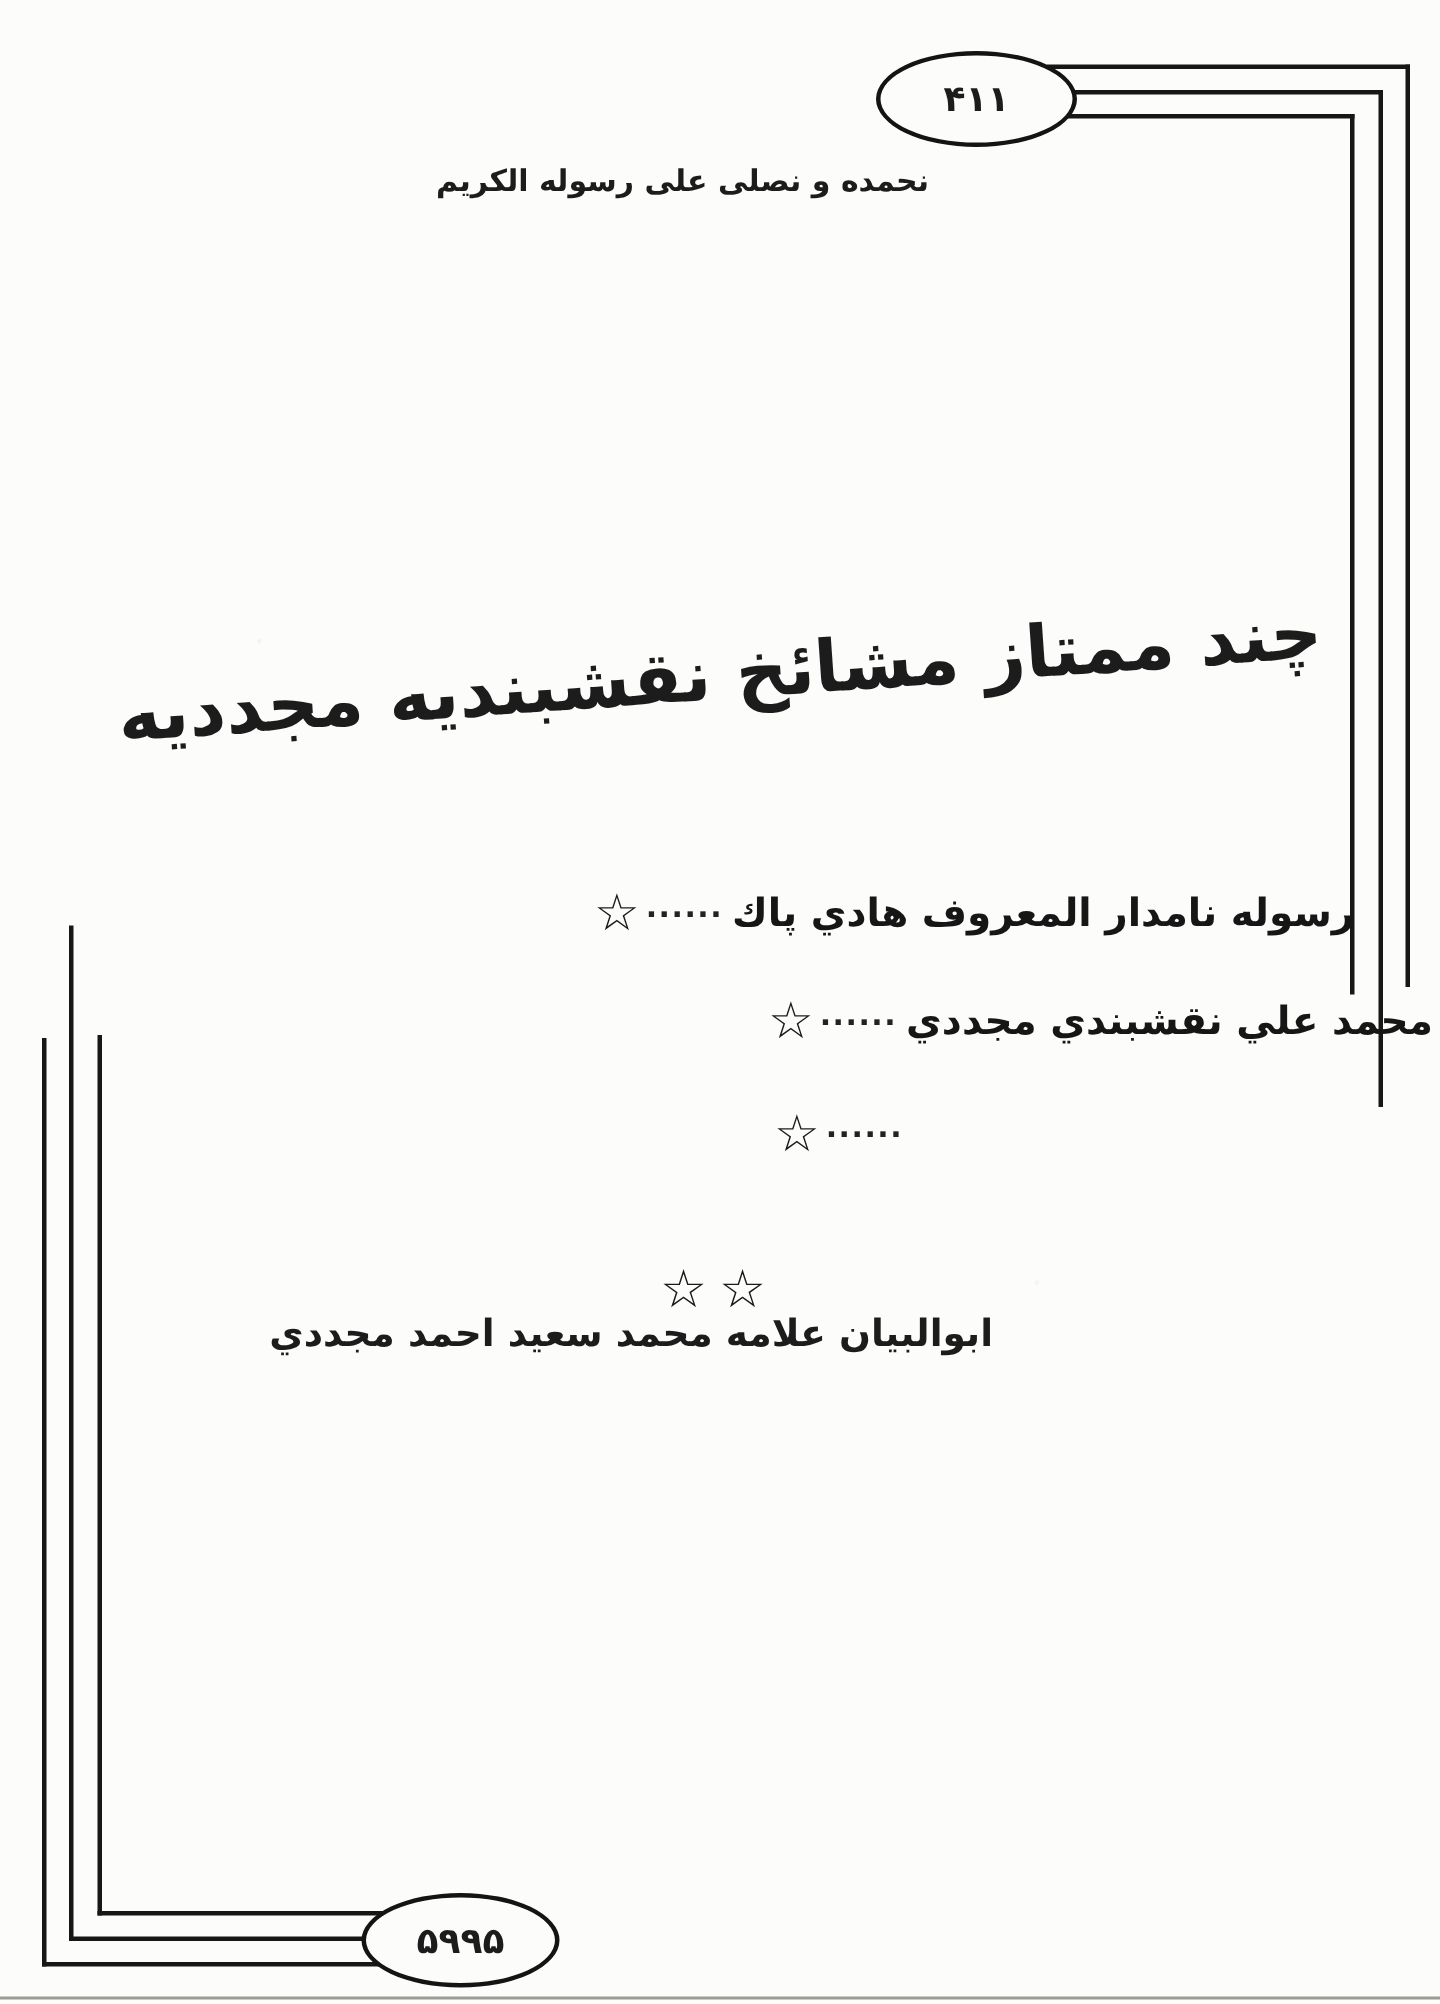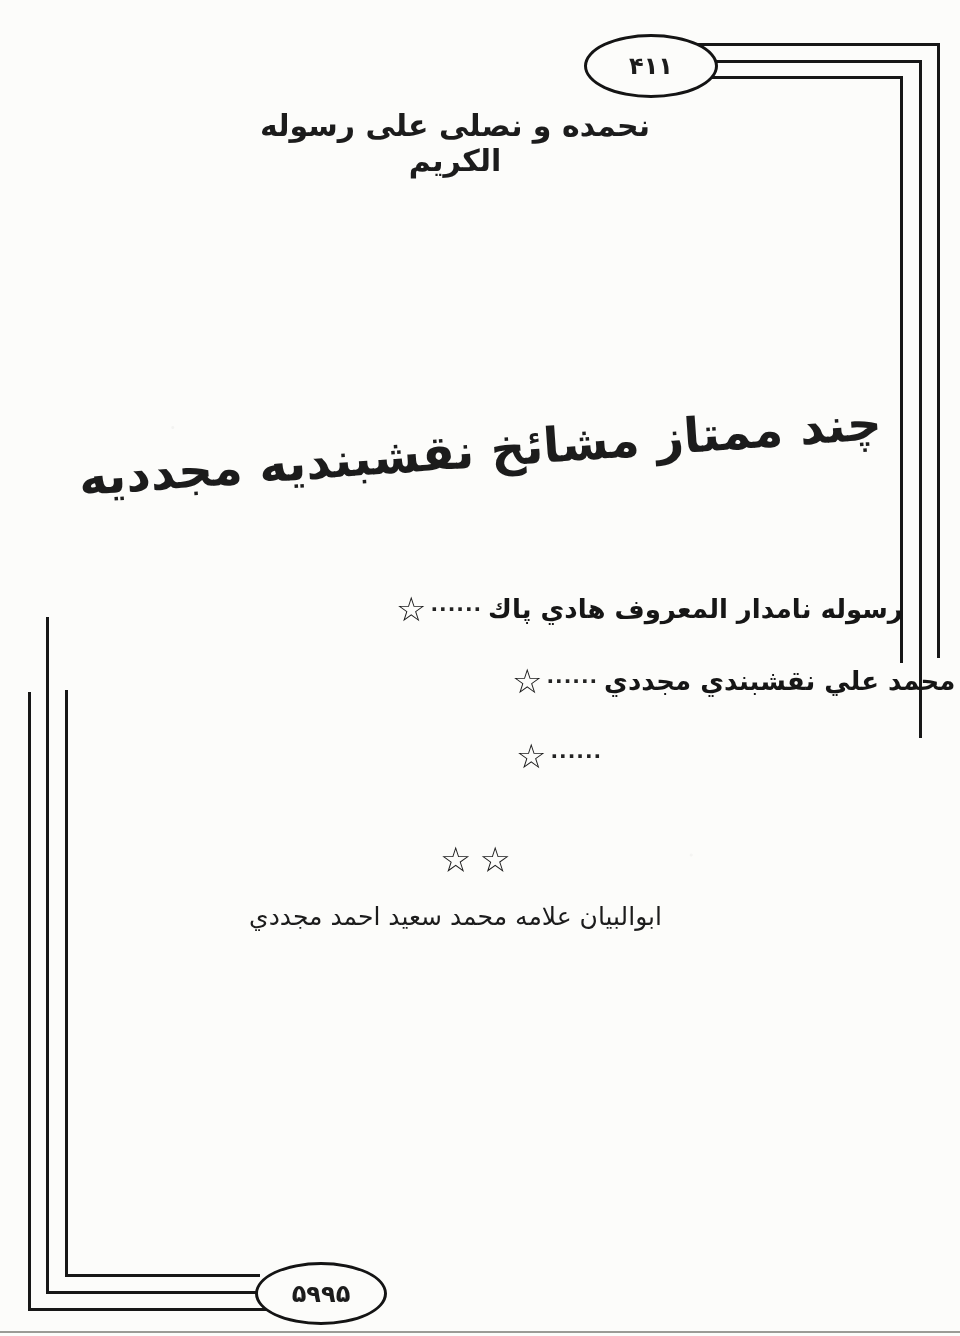--- a/index.html
+++ b/index.html
@@ -40,32 +40,32 @@
   
   .oval{
     position:absolute;
     border:3px solid #141414;
     border-radius:50%;
     background:#fcfcfa;
     display:flex;align-items:center;justify-content:center;
     z-index:3;
   }
   .oval-top{left:584px;top:34px;width:128px;height:58px;}
-  .oval-bottom{left:255px;top:1262px;width:126px;height:57px;}
+  .oval-bottom{left:241px;top:1262px;width:126px;height:57px;}
   .oval span{
     font-size:24px;font-weight:700;letter-spacing:1px;
     direction:rtl;
   }
   
   .bism{
     position:absolute;left:250px;top:108px;width:410px;
     text-align:center;direction:rtl;
   }
   .bism-1{font-size:23px;font-weight:700;margin:0 0 14px 0;}
-  .bism-2{font-size:30px;font-weight:700;margin:0;}
+  .bism-2{font-size:20px;font-weight:700;margin:0;}
   
   .title{
     position:absolute;left:150px;top:392px;width:660px;height:116px;
     display:flex;align-items:center;justify-content:center;
     direction:rtl;
     font-size:48px;font-weight:700;
     transform:rotate(-4deg);
     white-space:nowrap;
     letter-spacing:0px;
   }
@@ -87,23 +87,23 @@
   .row-text{
     direction:rtl;font-size:26px;font-weight:700;color:#161616;
   }
   
   .sep-stars{
     position:absolute;left:440px;top:843px;
     font-size:35px;letter-spacing:8px;color:#191919;line-height:1;
   }
   
   .author{
-    position:absolute;left:282px;top:902px;width:380px;
+    position:absolute;left:282px;top:874px;width:380px;
     direction:rtl;
-    font-size:25px;font-weight:400;white-space:nowrap;
+    font-size:25px;font-weight:700;white-space:nowrap;
   }
 </style>
 </head>
 <body>
 
 <div class="page">
 
   <div class="line h tr-h-outer"></div>
   <div class="line v tr-v-outer"></div>
   <div class="line h tr-h-mid"></div>

